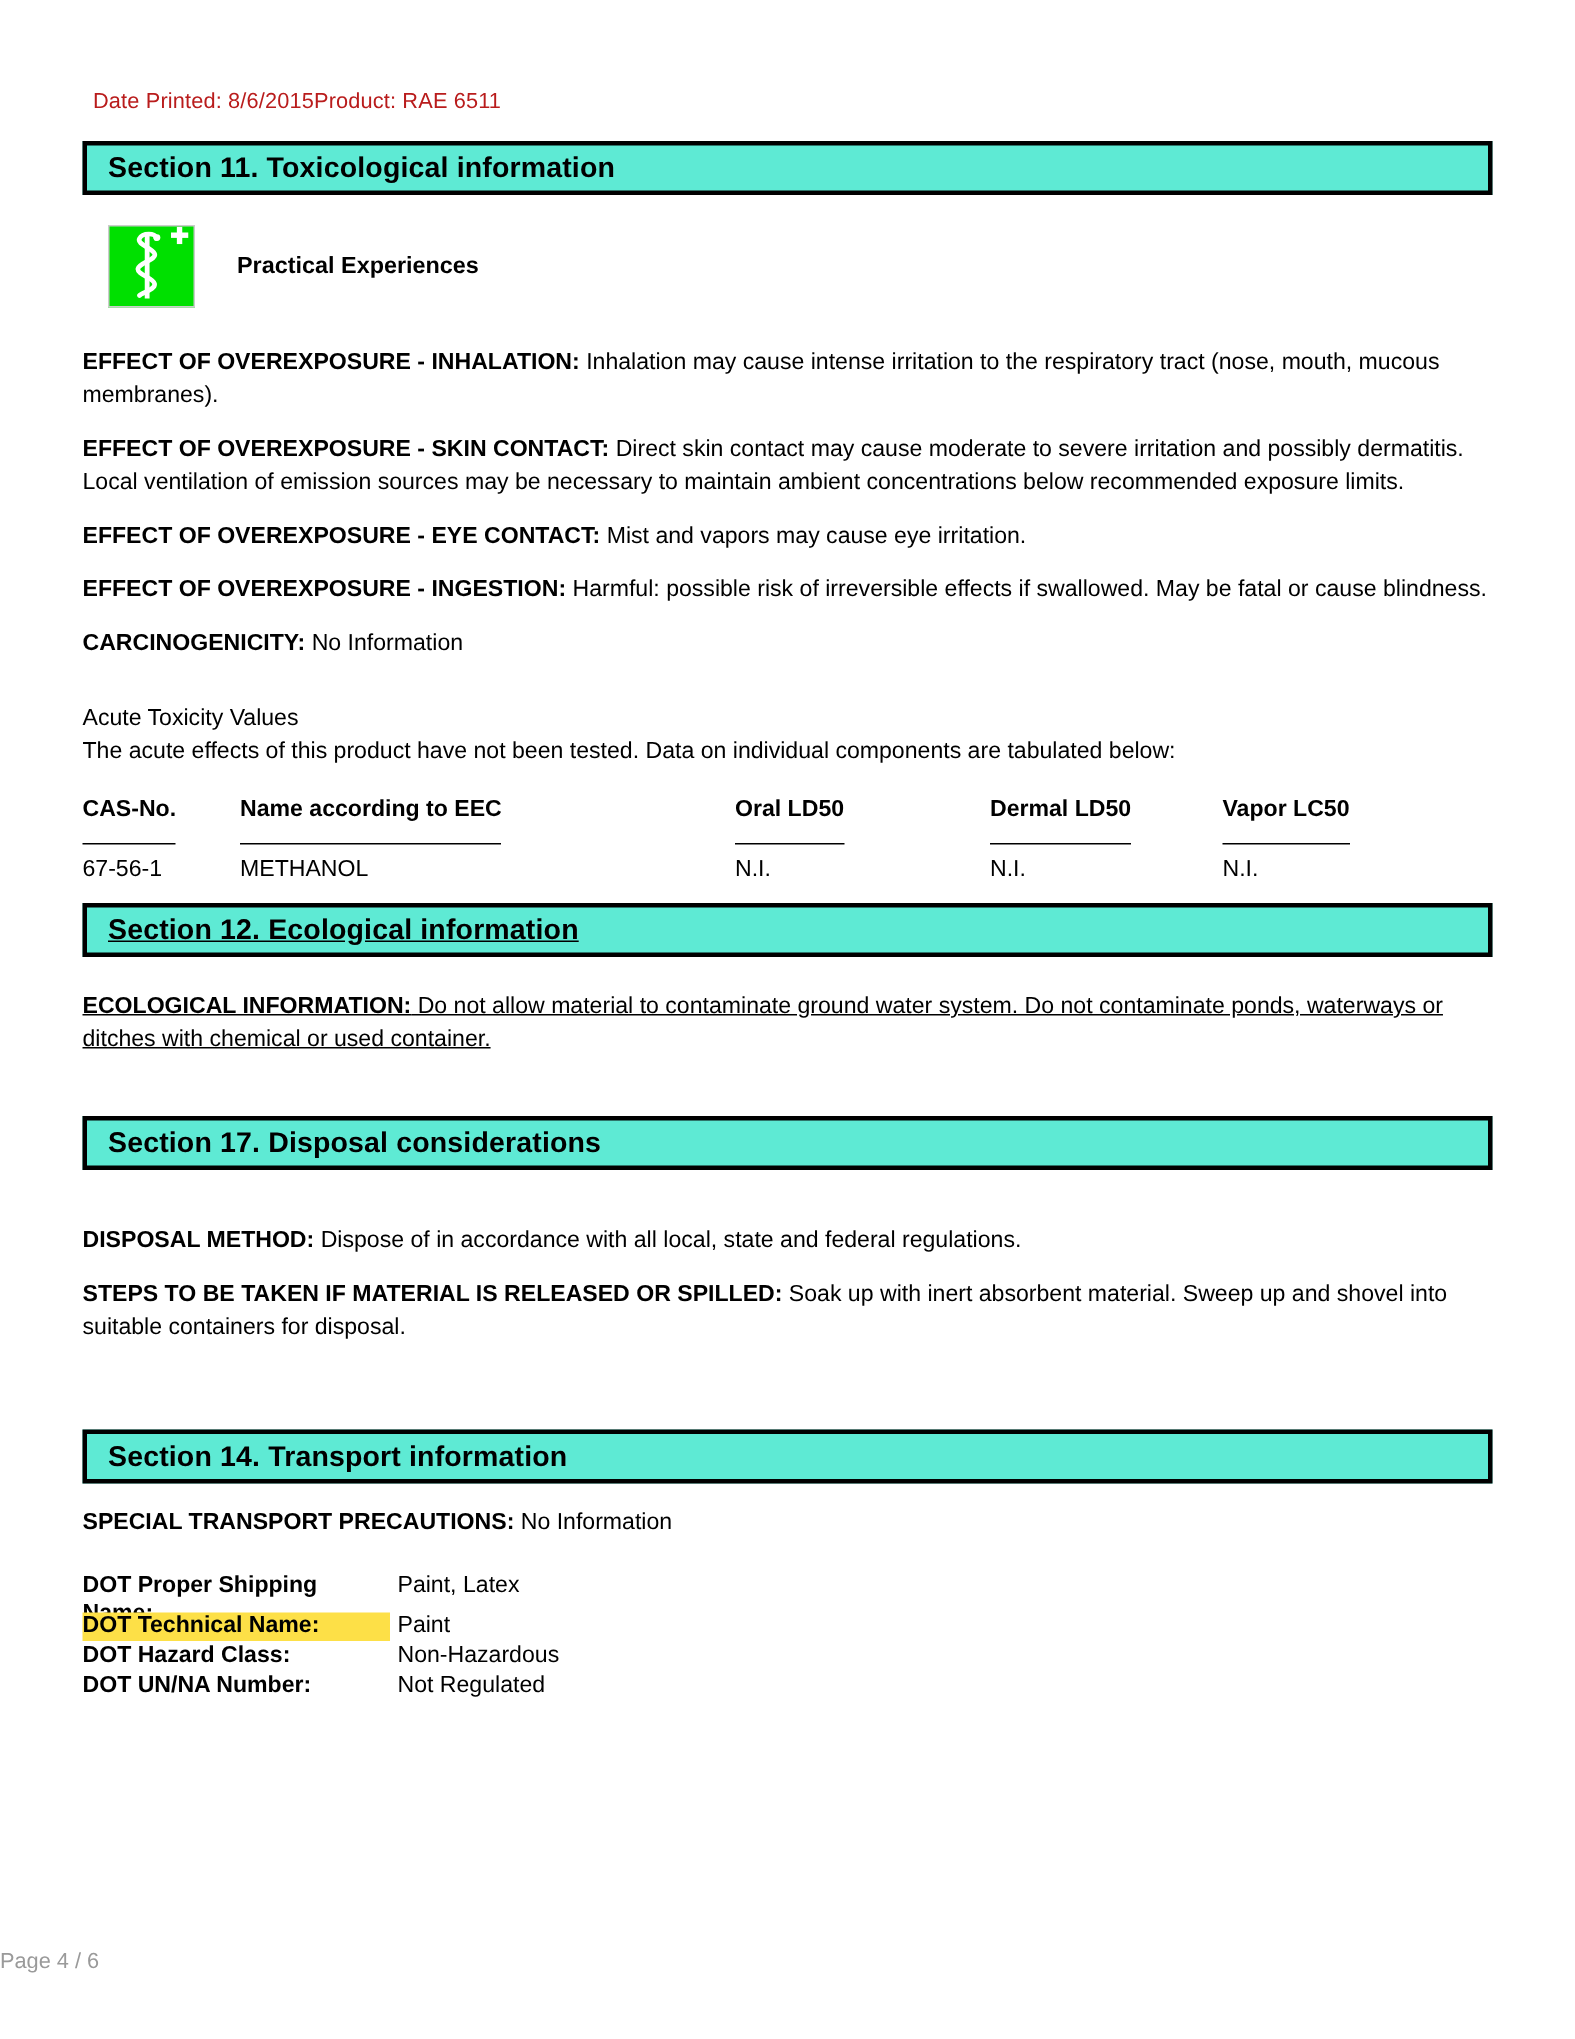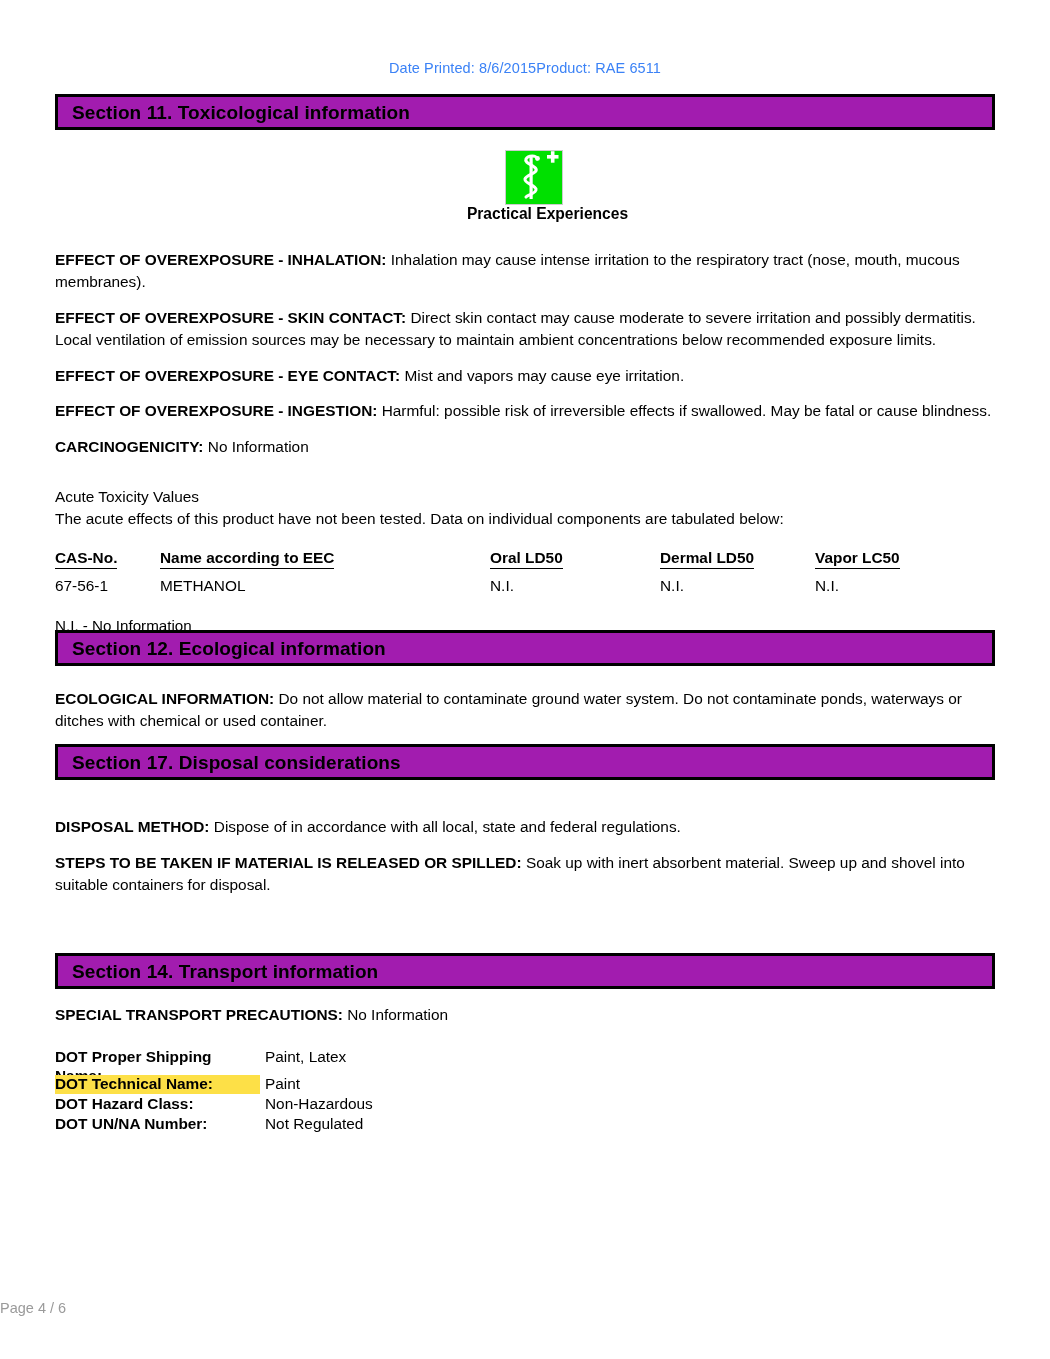--- a/index.html
+++ b/index.html
@@ -23,30 +23,30 @@
     padding: 0 55px;
   }
 
   
   .runhead {
     position: absolute;
     top: 60px;
     left: 62px;
     right: 62px;
     display: flex;
-    justify-content: center;
+    justify-content: flex-start;
     font-size: 14.5px;
-    color: #3b82f6;
+    color: #b91c1c;
     letter-spacing: .1px;
   }
 
   
   .section-bar {
     box-sizing: border-box;
-    background: #a21caf;
+    background: #5eead4;
     border: 3px solid #000;
     height: 36px;
     display: flex;
     align-items: center;
     padding-left: 14px;
     margin: 0;
   }
   .section-bar .title {
     font-size: 19px;
     font-weight: bold;
@@ -108,21 +108,21 @@
   }
   .tox-table th {
     text-align: left;
     font-weight: bold;
     padding: 0 0 2px 0;
     white-space: nowrap;
   }
   .tox-table th span {
     border-bottom: 1.6px solid #000;
     display: inline-block;
-    padding-bottom: 1px;
+    padding-bottom: 13px;
   }
   .tox-table td {
     text-align: left;
     padding: 6px 0 0 0;
     font-weight: normal;
     white-space: nowrap;
   }
   .col-cas  { width: 105px; }
   .col-name { width: 330px; }
   .col-oral { width: 170px; }
@@ -183,21 +183,21 @@
     <span>Product: RAE 6511</span>
   </div>
 
   <div style="position:absolute; left:55px; right:55px; top:94px;">
     <div class="section-bar">
       <span class="title">Section 11. Toxicological information</span>
     </div>
 
     <div class="spacer-14"></div>
 
-    <div class="picto-row" style="margin-left:17px; margin-top:6px;flex-direction:column;">
+    <div class="picto-row" style="margin-left:17px; margin-top:6px;">
       <div class="ico-med">
         <svg width="56" height="53" viewBox="0 0 56 53" aria-hidden="true">
 
           <rect x="23.5" y="5" width="3.2" height="43" fill="#ffffff"></rect>
 
           <path d="M31 8 C31 4, 22 4, 20 8 C18 12, 28 14, 30 18 C32 22, 20 24, 19 28
                    C18 32, 29 34, 30 38 C31 42, 22 44, 20 46" stroke="#ffffff" stroke-width="3.1" fill="none" stroke-linecap="round"></path>
 
           <circle cx="31.6" cy="7.4" r="2.3" fill="#ffffff"></circle>
 
@@ -245,21 +245,21 @@
           <td>N.I.</td>
           <td>N.I.</td>
         </tr>
       </tbody>
     </table>
 
     <div style="height:22px;"></div>
     <p class="note">N.I. - No Information</p>
   </div>
 
-  <div style="position:absolute; left:55px; right:55px; top:630px;">
+  <div style="position:absolute; left:55px; right:55px; top:602px;text-decoration:underline;">
     <div class="section-bar">
       <span class="title">Section 12. Ecological information</span>
     </div>
     <div style="height:22px;"></div>
     <p class="para"><span class="lead">ECOLOGICAL INFORMATION:</span><span> Do not allow material to contaminate ground water system.  Do not contaminate ponds, waterways or ditches with chemical or used container.</span></p>
   </div>
 
   <div style="position:absolute; left:55px; right:55px; top:744px;">
     <div class="section-bar">
       <span class="title">Section 17. Disposal considerations</span>

